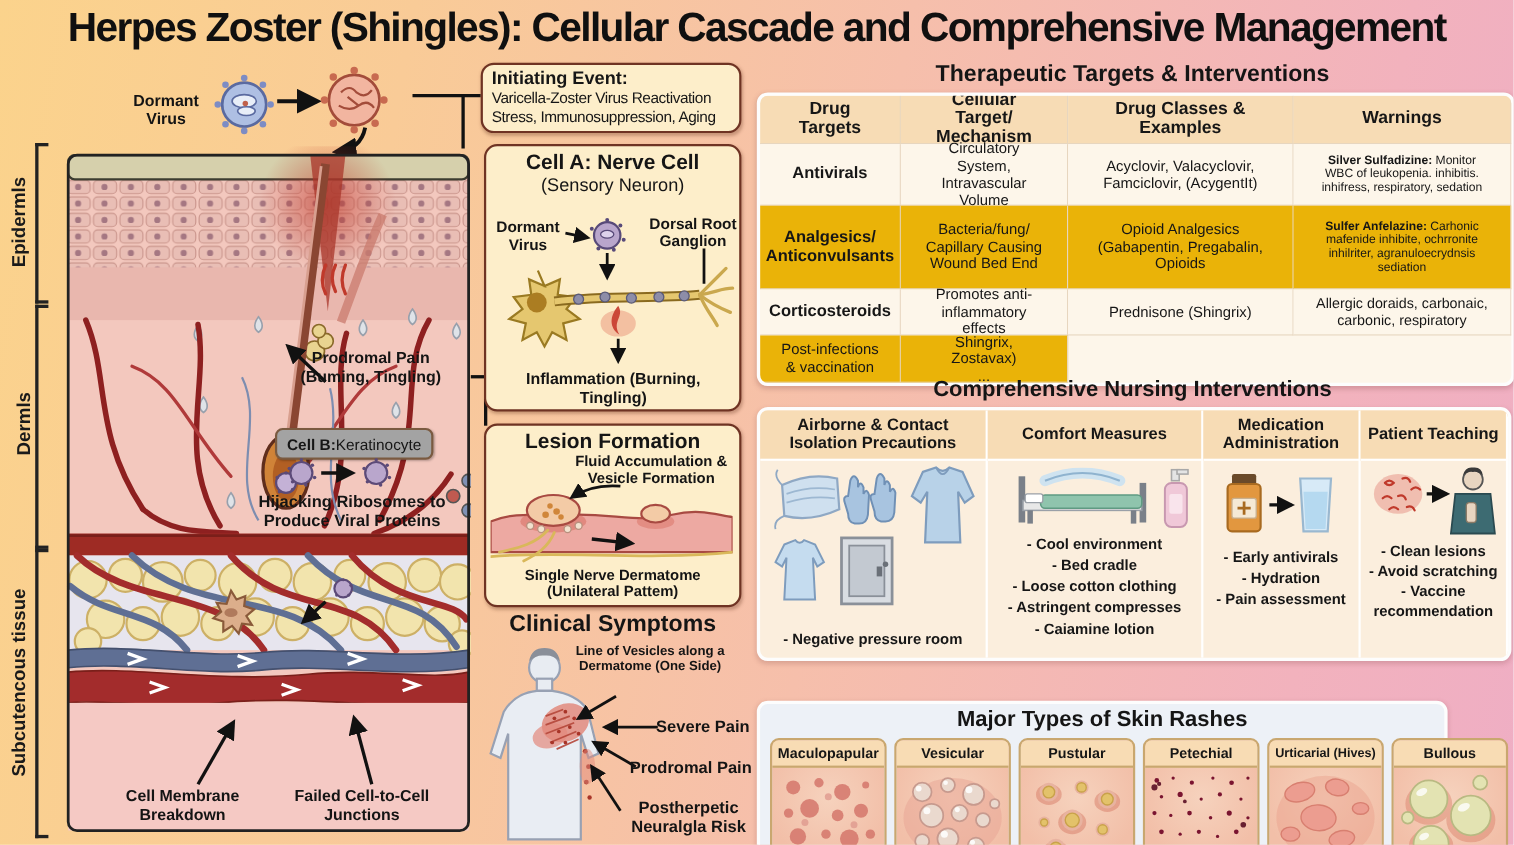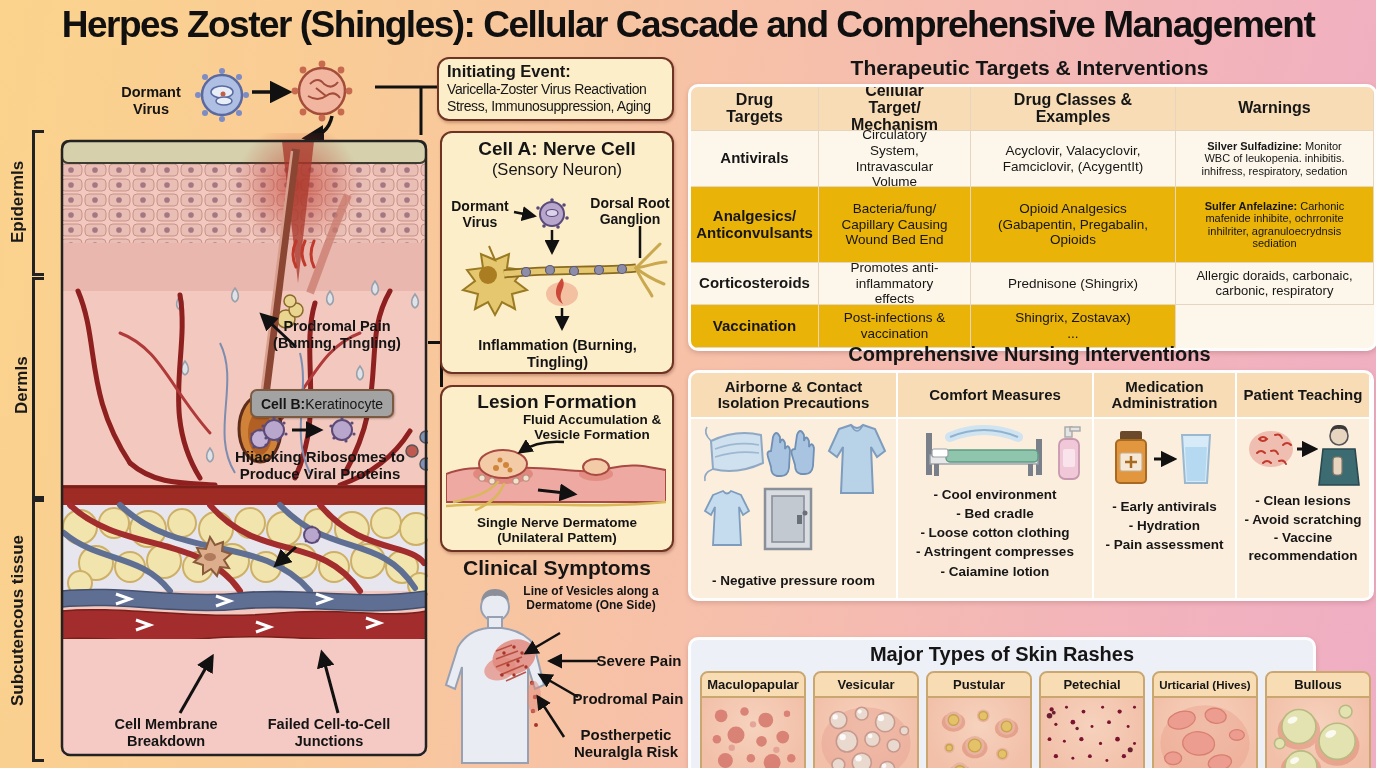--- a/index.html
+++ b/index.html
@@ -460,21 +460,20 @@
   <div class="td rB">Opioid Analgesics (Gabapentin, Pregabalin, Opioids</div>
   <div class="td warn rB">
       <span><b>Sulfer Anfelazine:</b><span> Carhonic mafenide inhibite, ochrronite inhilriter, agranuloecrydnsis sediation</span></span>
     </div>
 
   <div class="td tname rA">Corticosteroids</div>
   <div class="td rA">Promotes anti-inflammatory effects</div>
   <div class="td rA">Prednisone (Shingrix)</div>
   <div class="td rA" style="font-size:13px;">Allergic doraids, carbonaic, carbonic, respiratory</div>
 
-  <div class="td tname rB">Vaccination</div>
   <div class="td rB">Post-infections &amp; vaccination</div>
   <div class="td rB">
       <span>Shingrix, Zostavax)</span>
       <span>...</span>
     </div>
 </div>
 
 <div class="abs shead" style="left:688px;top:343px;width:683px;font-size:20px;">Comprehensive Nursing Interventions</div>
 
 <div class="abs ngrid">

